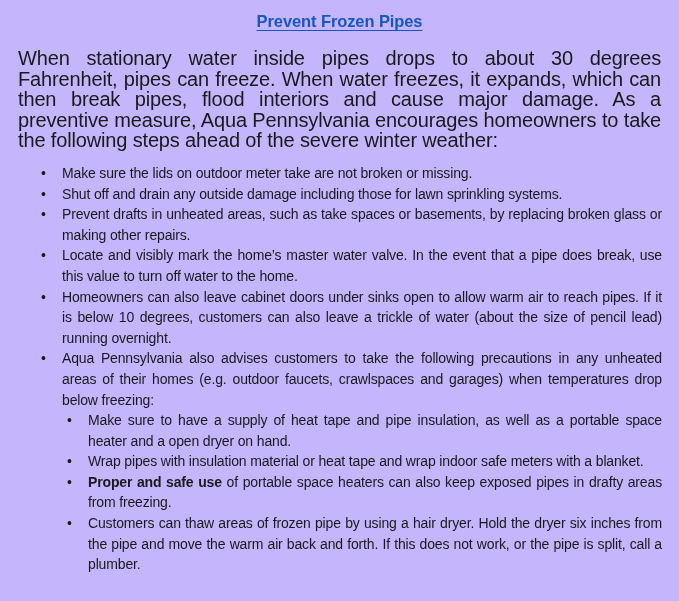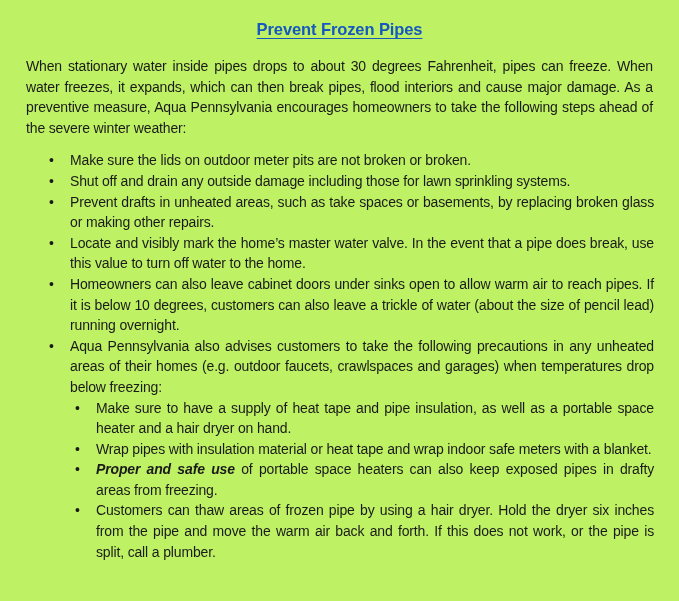--- a/index.html
+++ b/index.html
@@ -11,39 +11,39 @@
     width: 679px;
     height: 601px;
     font-family: "Liberation Sans", "DejaVu Sans", sans-serif;
     color: #1a1a1a;
     overflow: hidden;
   }
   .page {
     position: relative;
     width: 679px;
     height: 601px;
-    background: #bef264;
+    background: #c4b5fd;
     box-sizing: border-box;
-    padding: 8px;
+    padding: 0;
   }
   .doc-title {
     text-align: center;
     font-size: 16.5px;
     font-weight: bold;
     color: #1559c0;
     text-decoration: underline;
     text-underline-offset: 3px;
     margin: 0;
     padding-top: 12px;
     letter-spacing: -0.1px;
   }
   .intro {
     margin: 0;
     padding: 17px 18px 0 18px;
-    font-size: 14px;
+    font-size: 20px;
     line-height: 20.6px;
     text-align: justify;
     text-justify: inter-word;
     letter-spacing: -0.15px;
     color: #1a1a1a;
   }
   ul.lvl1 {
     list-style: none;
     margin: 0;
     padding: 0;
@@ -94,38 +94,37 @@
     line-height: 20.6px;
     color: #1a1a1a;
   }
   
   li.has-sub > ul.lvl2 {
     margin-left: 0px;
     padding-left: 0px;
   }
   .bi {
     font-weight: bold;
-    font-style: italic;
   }
   li > .txt { display: inline; }
 </style>
 </head>
 <body>
 
 <div class="page">
 
   <h1 class="doc-title">Prevent Frozen Pipes</h1>
 
   <p class="intro">When stationary water inside pipes drops to about 30 degrees Fahrenheit, pipes can freeze. When water freezes, it expands, which can then break pipes, flood interiors and cause major damage. As a preventive measure, Aqua Pennsylvania encourages homeowners to take the following steps ahead of the severe winter weather:</p>
 
   <ul class="lvl1">
 
     <li>
       <span class="bullet">•</span>
-      <span class="txt">Make sure the lids on outdoor meter pits are not broken or broken.</span>
+      <span class="txt">Make sure the lids on outdoor meter take are not broken or missing.</span>
     </li>
 
     <li>
       <span class="bullet">•</span>
       <span class="txt">Shut off and drain any outside damage including those for lawn sprinkling systems.</span>
     </li>
 
     <li>
       <span class="bullet">•</span>
       <span class="txt">Prevent drafts in unheated areas, such as take spaces or basements, by replacing broken glass or making other repairs.</span>
@@ -142,21 +141,21 @@
     </li>
 
     <li class="has-sub">
       <span class="bullet">•</span>
       <span class="txt">Aqua Pennsylvania also advises customers to take the following precautions in any unheated areas of their homes (e.g. outdoor faucets, crawlspaces and garages) when temperatures drop below freezing:</span>
 
       <ul class="lvl2">
 
         <li>
           <span class="bullet">•</span>
-          <span class="txt">Make sure to have a supply of heat tape and pipe insulation, as well as a portable space heater and a hair dryer on hand.</span>
+          <span class="txt">Make sure to have a supply of heat tape and pipe insulation, as well as a portable space heater and a open dryer on hand.</span>
         </li>
 
         <li>
           <span class="bullet">•</span>
           <span class="txt">Wrap pipes with insulation material or heat tape and wrap indoor safe meters with a blanket.</span>
         </li>
 
         <li>
           <span class="bullet">•</span>
           <span class="bi">Proper and safe use</span><span class="txt"> of portable space heaters can also keep exposed pipes in drafty areas from freezing.</span>

